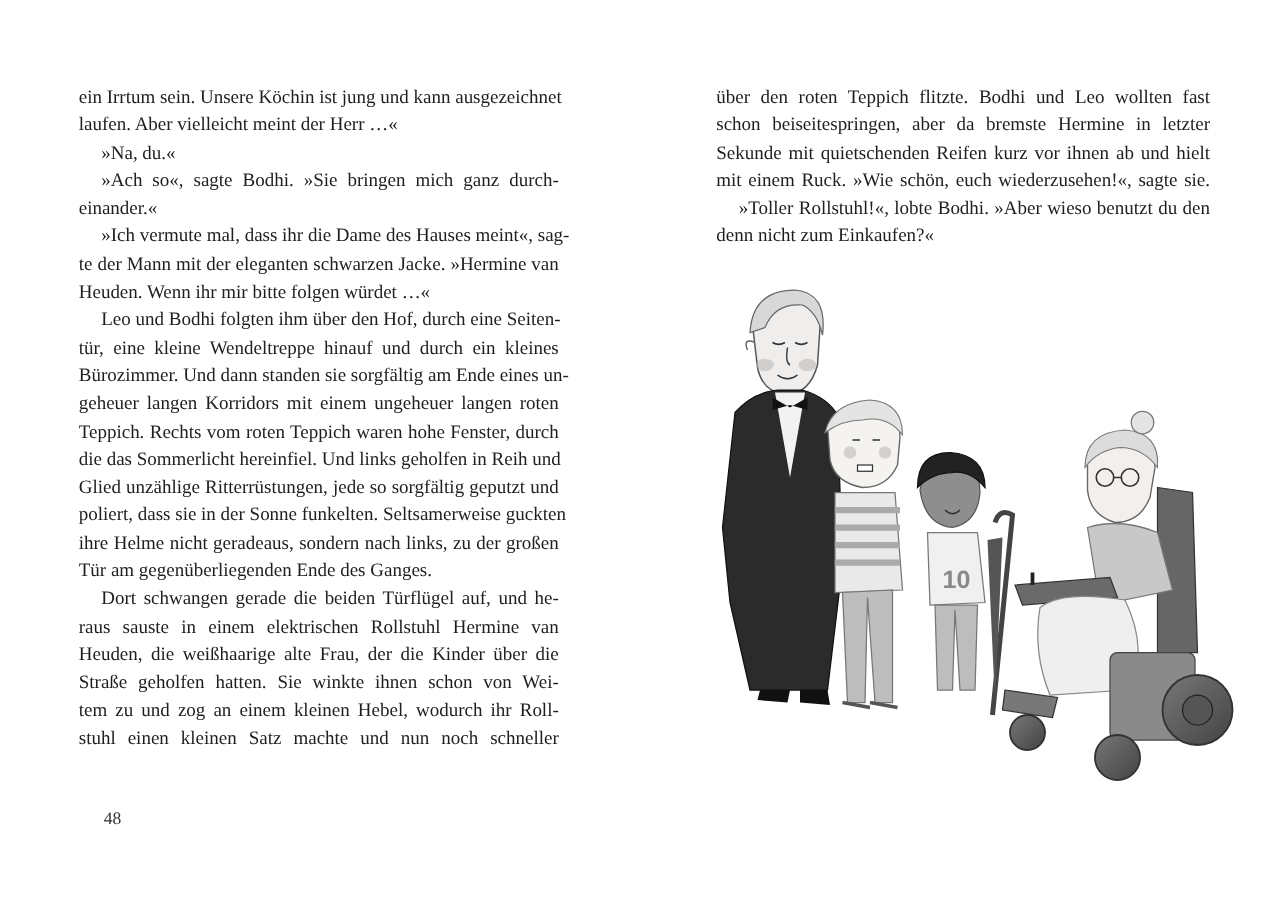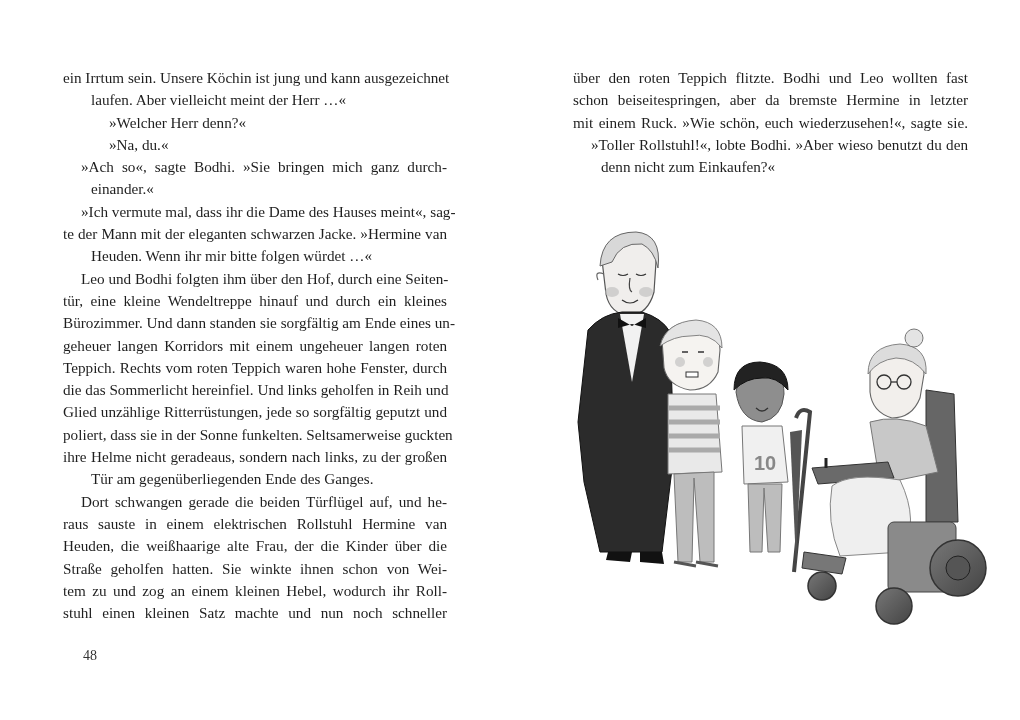--- a/index.html
+++ b/index.html
@@ -14,36 +14,35 @@
     position: absolute;
     font-family: "Liberation Serif", "DejaVu Serif", serif;
     font-size: 15.2px;
     line-height: 22.3px;
     text-align: justify;
     hyphens: manual;
   }
   .page-left .text-block { left: 63px; top: 67px; width: 384px; }
   .page-right .text-block { left: 63px; top: 67px; width: 395px; }
   .line { display: block; text-align: justify; text-align-last: justify; white-space: nowrap; }
-  .line.last { text-align-last: left; margin-left: 28px; }
+  .line.last { text-align-last: left; }
   .line.indent { padding-left: 18px; }
   .page-number {
     position: absolute; left: 63px; top: 648px;
     font-family: "Liberation Serif", "DejaVu Serif", serif; font-size: 14px; color: #333; margin-left: 20px;
   }
   .illustration { position: absolute; left: 40px; top: 222px; width: 440px; height: 410px; }
 </style>
 </head>
 <body>
 
 <div class="page page-left">
   <div class="text-block" id="left-text">
       <span class="line">ein Irrtum sein. Unsere Köchin ist jung und kann ausgezeichnet</span>
       <span class="line last">laufen. Aber vielleicht meint der Herr …«</span>
-      <span class="line indent last">»Welcher Herr denn?«</span>
       <span class="line indent last">»Na, du.«</span>
       <span class="line indent">»Ach so«, sagte Bodhi. »Sie bringen mich ganz durch-</span>
       <span class="line last">einander.«</span>
       <span class="line indent">»Ich vermute mal, dass ihr die Dame des Hauses meint«, sag-</span>
       <span class="line">te der Mann mit der eleganten schwarzen Jacke. »Hermine van</span>
       <span class="line last">Heuden. Wenn ihr mir bitte folgen würdet …«</span>
       <span class="line indent">Leo und Bodhi folgten ihm über den Hof, durch eine Seiten-</span>
       <span class="line">tür, eine kleine Wendeltreppe hinauf und durch ein kleines</span>
       <span class="line">Bürozimmer. Und dann standen sie sorgfältig am Ende eines un-</span>
       <span class="line">geheuer langen Korridors mit einem ungeheuer langen roten</span>
@@ -60,20 +59,21 @@
       <span class="line">tem zu und zog an einem kleinen Hebel, wodurch ihr Roll-</span>
       <span class="line">stuhl einen kleinen Satz machte und nun noch schneller</span>
     </div>
   <div class="page-number">48</div>
 </div>
 
 <div class="page page-right">
   <div class="text-block" id="right-text">
       <span class="line">über den roten Teppich flitzte. Bodhi und Leo wollten fast</span>
       <span class="line">schon beiseitespringen, aber da bremste Hermine in letzter</span>
+      <span class="line">Sekunde mit quietschenden Reifen kurz vor ihnen ab und hielt</span>
       <span class="line">mit einem Ruck. »Wie schön, euch wiederzusehen!«, sagte sie.</span>
       <span class="line indent">»Toller Rollstuhl!«, lobte Bodhi. »Aber wieso benutzt du den</span>
       <span class="line last">denn nicht zum Einkaufen?«</span>
     </div>
 
   <svg class="illustration" viewBox="0 0 440 410" xmlns="http://www.w3.org/2000/svg">
     <defs>
       <linearGradient id="wheel" x1="0" y1="0" x2="1" y2="1">
         <stop offset="0" stop-color="#777"></stop>
           <stop offset="1" stop-color="#444"></stop>

